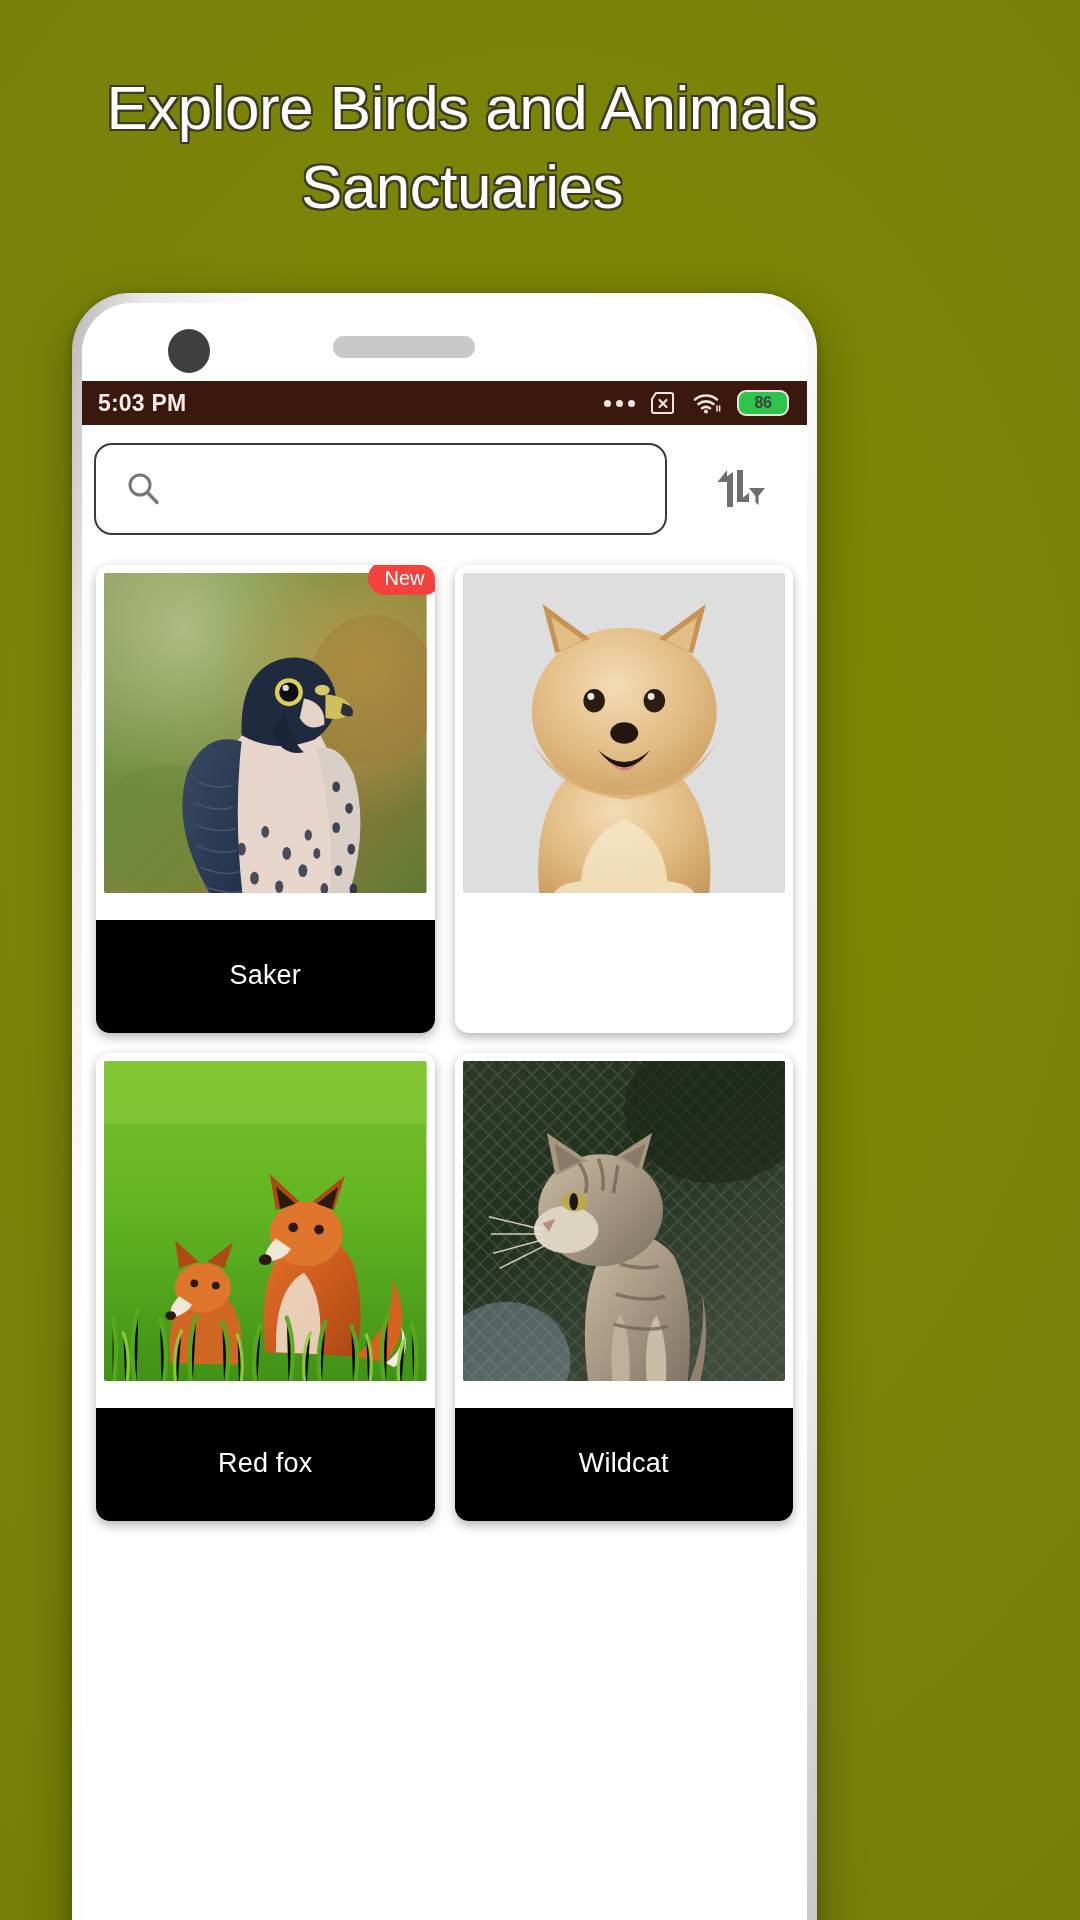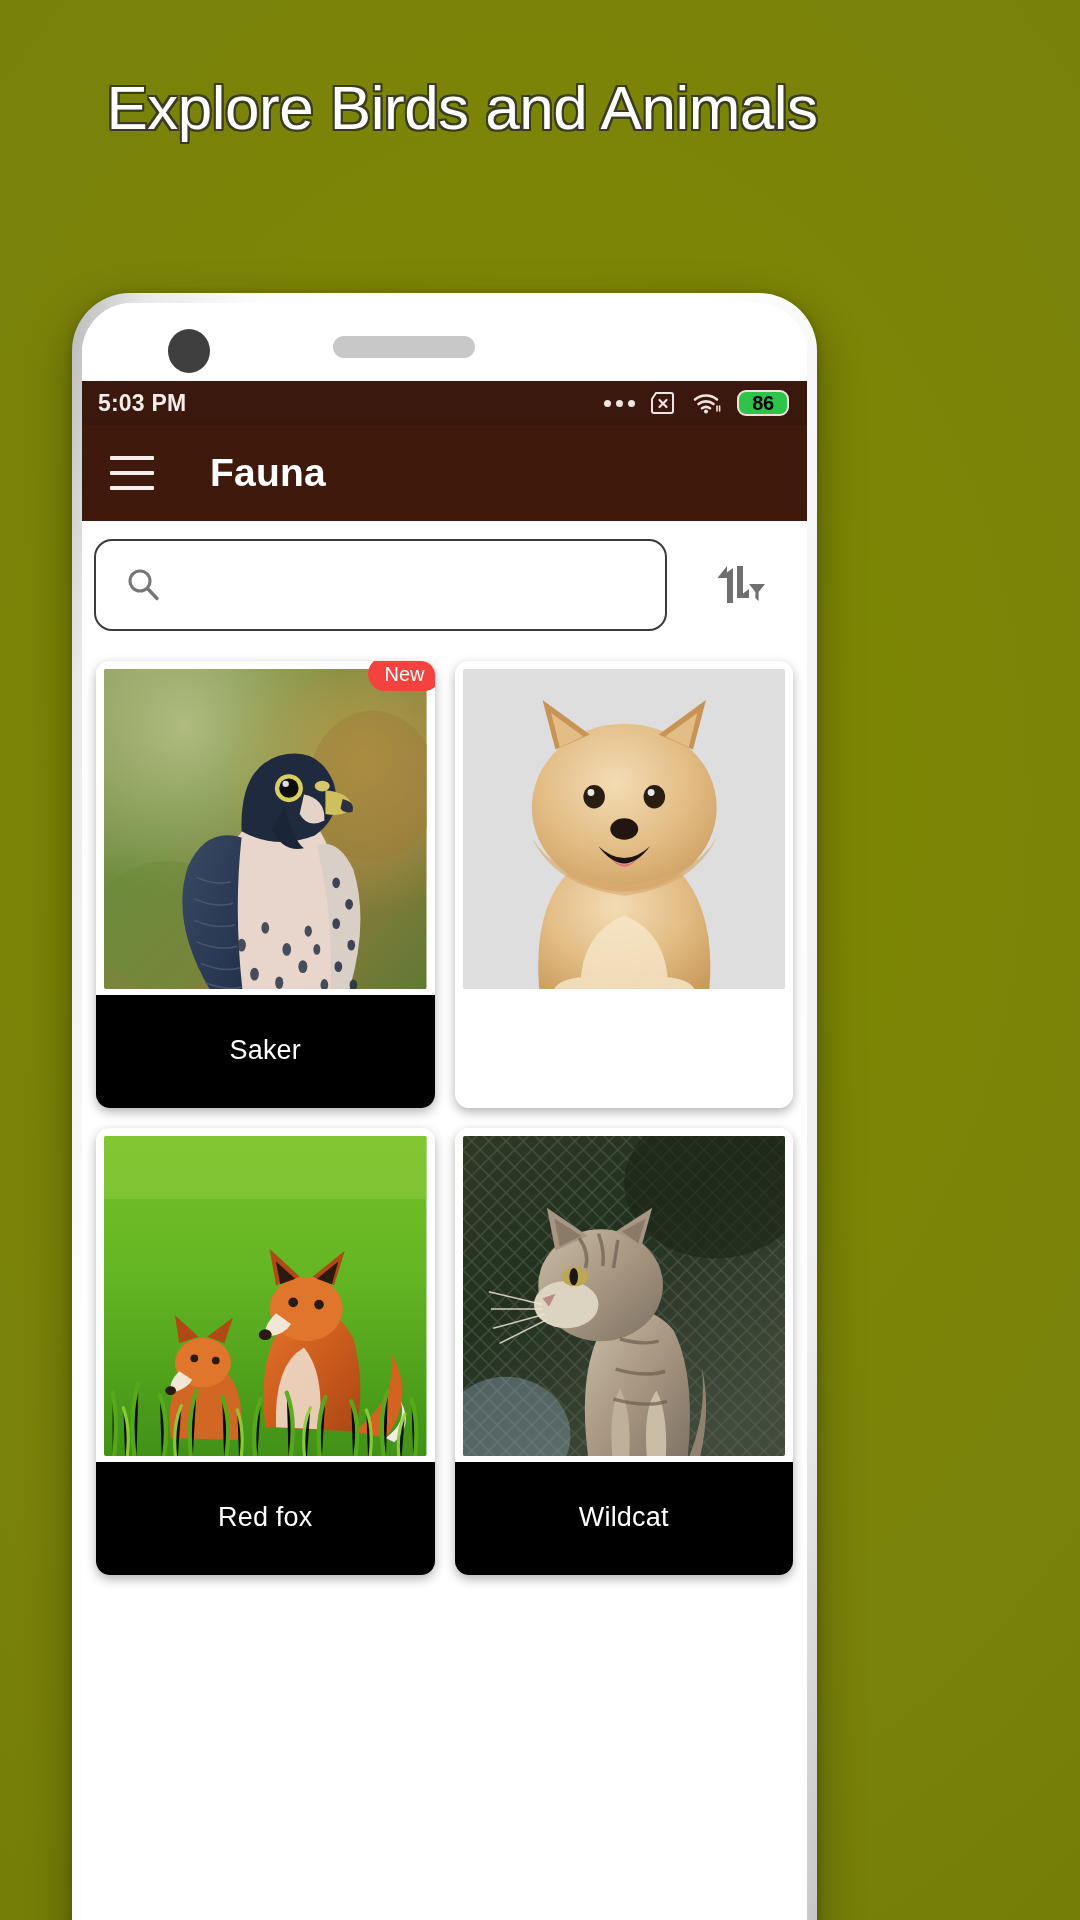--- a/index.html
+++ b/index.html
@@ -115,21 +115,21 @@
   .wifi-ico { width: 30px; height: 24px; }
   .battery {
     width: 52px; height: 26px;
     border: 2.5px solid #f0e3df;
     border-radius: 9px;
     display: flex; align-items: center; justify-content: center;
     background: #2ec44b;
     position: relative;
   }
   .battery-text {
-    font-size: 20px; font-weight: 700; color: #000000;
+    font-size: 16px; font-weight: 700; color: #404040;
     letter-spacing: -0.3px;
   }
 
   
   .appbar {
     height: 96px;
     background: #3f190c;
     display: flex;
     align-items: center;
     padding-left: 28px;
@@ -231,31 +231,33 @@
     z-index: 5;
     line-height: 1;
   }
   .card-label {
     background: #000000;
     color: #ffffff;
     text-align: center;
     font-size: 27px;
     padding: 40px 6px 42px 6px;
     letter-spacing: 0.2px;
+    margin-top: 21px;
   }
 
   
   .art { position: absolute; inset: 0; }
   .art svg { width: 100%; height: 100%; display: block; }
 </style>
 </head>
 <body>
 
 <div class="promo">
   <span class="promo-line">Explore Birds and Animals</span>
+  <span class="promo-line">Sanctuaries</span>
 </div>
 
 <div class="phone">
   <div class="phone-inner">
 
     <div class="notch-bar">
       <div class="camera-dot"></div>
       <div class="speaker"></div>
     </div>
 
@@ -286,28 +288,20 @@
           </svg>
         </span>
 
         <span class="battery">
           <span class="battery-text">86</span>
         </span>
 
       </div>
     </div>
 
-    <div class="appbar">
-      <div class="hamburger">
-        <span></span>
-          <span></span>
-          <span></span>
-      </div>
-      <div class="appbar-title">Fauna</div>
-    </div>
 
     <div class="search-row">
       <div class="search-box">
         <span class="search-icon">
           <svg viewBox="0 0 38 38" width="38" height="38">
             <circle cx="16" cy="15" r="10" fill="none" stroke="#777" stroke-width="3"></circle>
             <path d="M23.5 22.5 L33 32.5" stroke="#777" stroke-width="3.4" stroke-linecap="round"></path>
           </svg>
         </span>
         <input class="search-input" type="text" placeholder="" style="">

